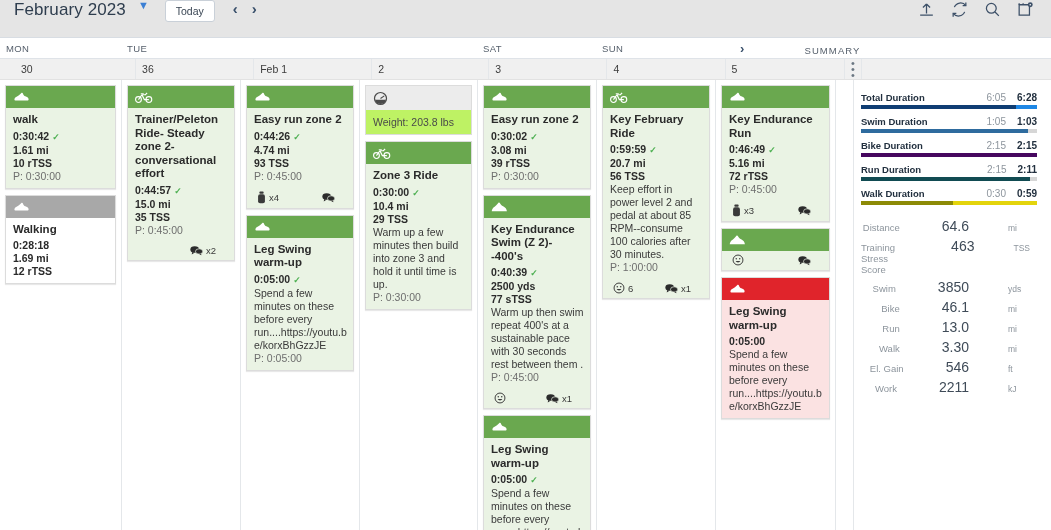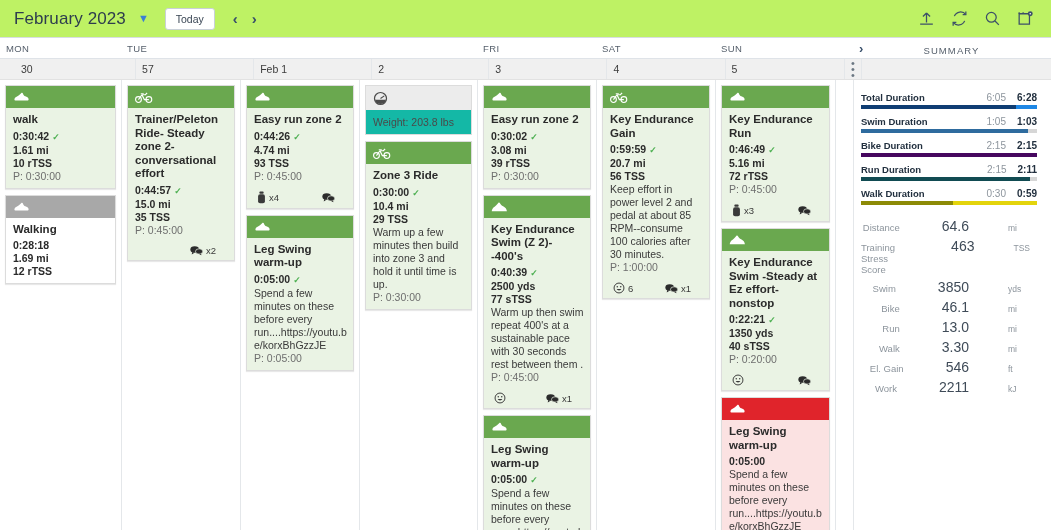--- a/index.html
+++ b/index.html
@@ -7,23 +7,23 @@
     width: 1051px; height: 530px;
     font-family: "Liberation Sans", sans-serif;
     background: #ffffff; color: #333;
     overflow: hidden;
   }
   .app { width: 1051px; height: 530px; display: flex; flex-direction: column; }
 
   
   .topbar {
     height: 38px; flex: 0 0 38px;
-    display: flex; align-items: center;
+    display: flex; align-items: flex-start;
     border-bottom: 1px solid #d8dde3;
-    background: #bef264;
+    background: #e5e5e5;
     padding: 0 12px 0 14px;
   }
   .month-title {
     font-size: 17px; color: #2e3d4e; letter-spacing: .1px;
   }
   .chev-down {
     margin-left: 12px; color: #3b7fd4; font-size: 11px; line-height: 1;
     cursor: pointer; user-select: none;
   }
   .today-btn {
@@ -98,21 +98,21 @@
 
   
   .event {
     margin-bottom: 6px;
     border: 1px solid #dcdcdc;
     background: #eaf3e4;
     box-shadow: 0 1px 1px rgba(0,0,0,.09);
   }
   .event.red { background: #fbe2e2; }
   .event.planned { background: #ffffff; }
-  .event.weight { background: #14b8a6; border-color: #dcdcdc; box-shadow:none; }
+  .event.weight { background: #bef264; border-color: #dcdcdc; box-shadow:none; }
 
   .ev-head {
     height: 22px; background: #6aa84f;
     display: flex; align-items: center; padding-left: 7px;
   }
   .ev-head.light { background: #ececec; height: 24px; }
   .ev-head svg { display: block; }
 
   .ev-body { padding: 5px 6px 5px 7px; }
   .ev-title {
@@ -202,33 +202,32 @@
         <circle cx="18" cy="6" r="1" fill="#fff" stroke="none"></circle>
       </svg>
     </div>
   </div>
 
   <div class="dow-row" id="dow-row">
       <div class="dow-cell" style="width: 121px;">MON</div>
       <div class="dow-cell" style="width: 119px;">TUE</div>
       <div class="dow-cell" style="width: 119px; margin-top: 44px;">WED</div>
       <div class="dow-cell" style="width: 118px; margin-top: 24px;">THU</div>
-      <div class="dow-cell" style="width: 119px;">FRI</div>
       <div class="dow-cell" style="width: 119px;">SAT</div>
       <div class="dow-cell" style="width: 120px;">SUN</div>
       <div style="width: 18px;"></div>
       <div class="dow-cell dow-sum" style="width: 191px;">
         <span class="expand">›</span>
                  <span class="sum-label">SUMMARY</span>
       </div>
     </div>
 
   <div class="date-row" id="date-row">
       <div class="date-cell first" style="width: 121px;">30</div>
-      <div class="date-cell" style="width: 119px;">57</div>
+      <div class="date-cell" style="width: 119px;">36</div>
       <div class="date-cell" style="width: 119px;">Feb 1</div>
       <div class="date-cell" style="width: 118px;">2</div>
       <div class="date-cell" style="width: 119px;">3</div>
       <div class="date-cell" style="width: 119px;">4</div>
       <div class="date-cell" style="width: 120px;">5</div>
       <div class="date-cell" style="width: 18px; padding: 2px 0px 0px; text-align: center;"><span class="kebab"><div>•</div><div>•</div><div>•</div></span></div>
       <div class="date-cell" style="width: 191px;"></div>
     </div>
 
   <div class="grid" id="grid">
@@ -440,21 +439,21 @@
             <svg xmlns="http://www.w3.org/2000/svg" width="18" height="13" viewBox="0 0 26 17" class="">
       <g fill="none" stroke="#fff" stroke-width="1.6">
         <circle cx="5" cy="11.5" r="4.2"></circle>
                 <circle cx="20" cy="11.5" r="4.2"></circle>
         <path d="M5 11.5 L10 4.5 L16 4.5 M10 4.5 L13.5 11.5 L20 11.5 M15 4.5 L17.5 2"></path>
       </g>
       <path fill="#fff" d="M8.3 2.4h4.4v1.3H8.3z"></path>
     </svg>
           </div>
           <div class="ev-body">
-            <div class="ev-title">Key Endurance Gain</div>
+            <div class="ev-title">Key February Ride</div>
             <div class="ev-line"><span>0:59:59</span><span class="ev-check">✓</span></div>
             <div class="ev-line">20.7 mi</div>
             <div class="ev-line">56 TSS</div>
             <div class="ev-desc">Keep effort in power level 2 and pedal at about 85 RPM--consume 100 calories after 30 minutes.</div>
             <div class="ev-plan">P: 1:00:00</div>
           </div>
           <div class="ev-foot">
               <div class="foot-left">
               <svg xmlns="http://www.w3.org/2000/svg" width="12" height="12" viewBox="0 0 16 16" class="foot-ico">
       <circle cx="8" cy="8" r="6.6" fill="none" stroke="#3a3a3a" stroke-width="1.3"></circle>
@@ -506,27 +505,20 @@
       <path d="M15 11.3 L16 13.6 L12.8 12.2z" fill="#2b2b2b"></path>
     </svg>
             </div>
             </div>
         </div>
         <div class="event">
           <div class="ev-head" style="background:#6aa84f">
             <svg xmlns="http://www.w3.org/2000/svg" width="18" height="12" viewBox="0 0 24 14" class="">
       <path fill="#fff" d="M1 12.8c0-2.6 1.6-5 3.8-6.2C7 5.2 8.5 3 9.9 1.4c.6-.7 1.5-.6 1.9.2.9 1.9 2.5 3.4 4.4 4.3 2.9 1.4 4.8 3.6 5 6.9z"></path>
     </svg>
-          </div>
-          <div class="ev-body">
-            <div class="ev-title">Key Endurance Swim -Steady at Ez effort-nonstop</div>
-            <div class="ev-line"><span>0:22:21</span><span class="ev-check">✓</span></div>
-            <div class="ev-line">1350 yds</div>
-            <div class="ev-line">40 sTSS</div>
-            <div class="ev-plan">P: 0:20:00</div>
           </div>
           <div class="ev-foot">
               <div class="foot-left">
               <svg xmlns="http://www.w3.org/2000/svg" width="12" height="12" viewBox="0 0 16 16" class="foot-ico">
       <circle cx="8" cy="8" r="6.6" fill="none" stroke="#3a3a3a" stroke-width="1.3"></circle>
       <circle cx="5.7" cy="6.3" r="1" fill="#3a3a3a"></circle>
                 <circle cx="10.3" cy="6.3" r="1" fill="#3a3a3a"></circle>
       <path d="M4.8 9.4a3.6 3.6 0 0 0 6.4 0z" fill="#3a3a3a"></path>
     </svg>
             </div>

